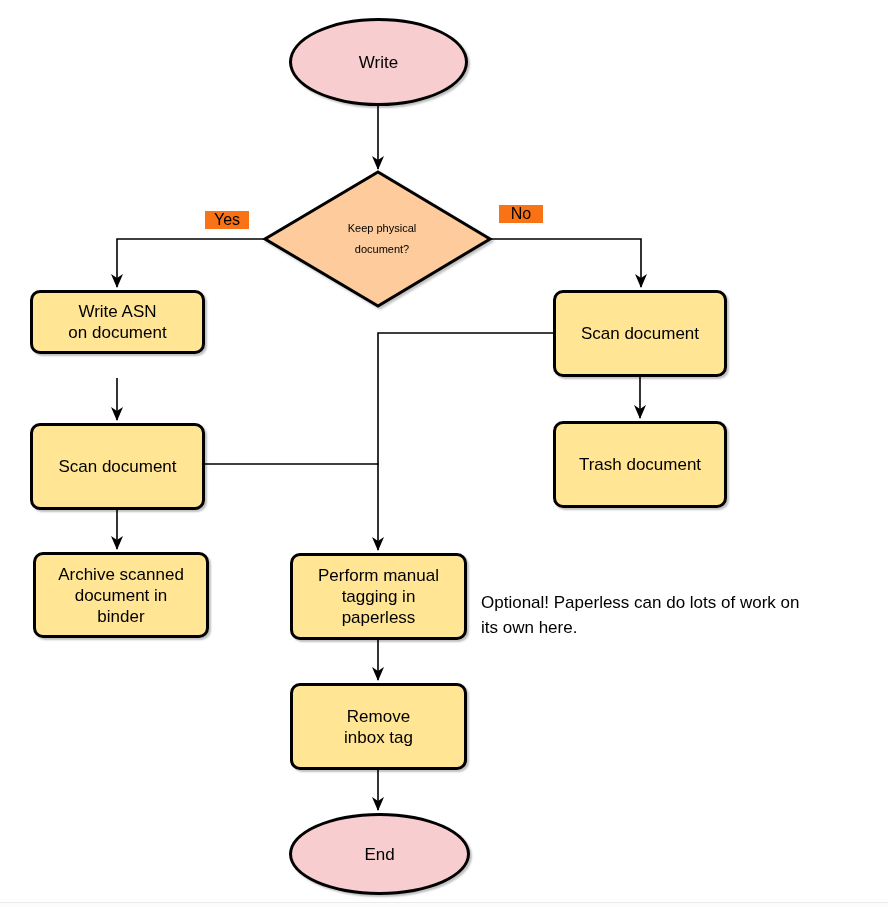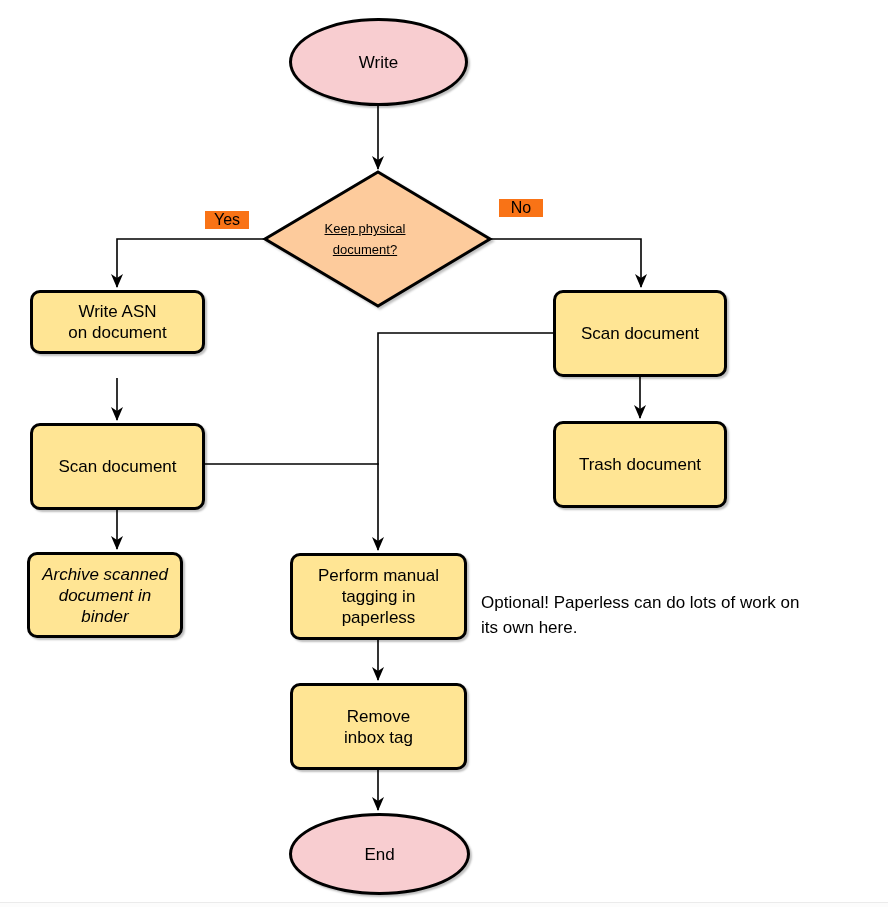--- a/index.html
+++ b/index.html
@@ -41,43 +41,42 @@
     box-shadow: 2px 2px 2px rgba(0,0,0,0.25);
   }
   .terminator {
     background: var(--terminator-fill, #f8cdd0);
     border: 3px solid var(--stroke, #000);
     border-radius: 50%;
     box-shadow: 2px 2px 2px rgba(0,0,0,0.25);
   }
   .decision-label {
     position: absolute;
-    left: 272px; top: 210px;
+    left: 289px; top: 210px;
     width: 186px; height: 58px;
     display: flex;
     align-items: center;
     justify-content: center;
     text-align: center;
-    font-size: 13px;
+    font-size: 11px;
     line-height: 21px;
     white-space: pre-line;
     z-index: 2;
-    text-decoration: underline;
   }
   .edge-label {
     position: absolute;
     width: 44px;
     text-align: center;
     font-size: 16px;
     line-height: 18px;
     z-index: 2;
     background: #f97316;
   }
   .edge-label.yes { left: 205px; top: 211px; }
-  .edge-label.no  { left: 499px; top: 199px; }
+  .edge-label.no  { left: 499px; top: 205px; }
   .annotation {
     position: absolute;
     left: 481px; top: 590px;
     width: 402px;
     font-size: 17px;
     line-height: 25px;
     white-space: pre-line;
     z-index: 2;
   }
   .page-bottom-divider {
@@ -85,21 +84,21 @@
     left: 0; top: 902px;
     width: 888px; height: 5px;
     border-top: 1px solid #ebebeb;
     background: #fcfcfc;
     z-index: 1;
   }
   
   .n-start     { left: 289px; top:  18px; width: 179px; height: 88px; }
   .n-write-asn { left:  30px; top: 290px; width: 175px; height: 64px; }
   .n-scan-left { left:  30px; top: 423px; width: 175px; height: 87px; }
-  .n-archive   { left:  27px; top: 552px; width: 156px; height: 86px; font-style: italic; }
+  .n-archive   { left:  33px; top: 552px; width: 176px; height: 86px; }
   .n-scan-right{ left: 553px; top: 290px; width: 174px; height: 87px; }
   .n-trash     { left: 553px; top: 421px; width: 174px; height: 87px; }
   .n-tagging   { left: 290px; top: 553px; width: 177px; height: 87px; }
   .n-remove    { left: 290px; top: 683px; width: 177px; height: 87px; }
   .n-end       { left: 289px; top: 813px; width: 181px; height: 82px; }
 </style>
 </head>
 <body>
 
 <div class="stage">

